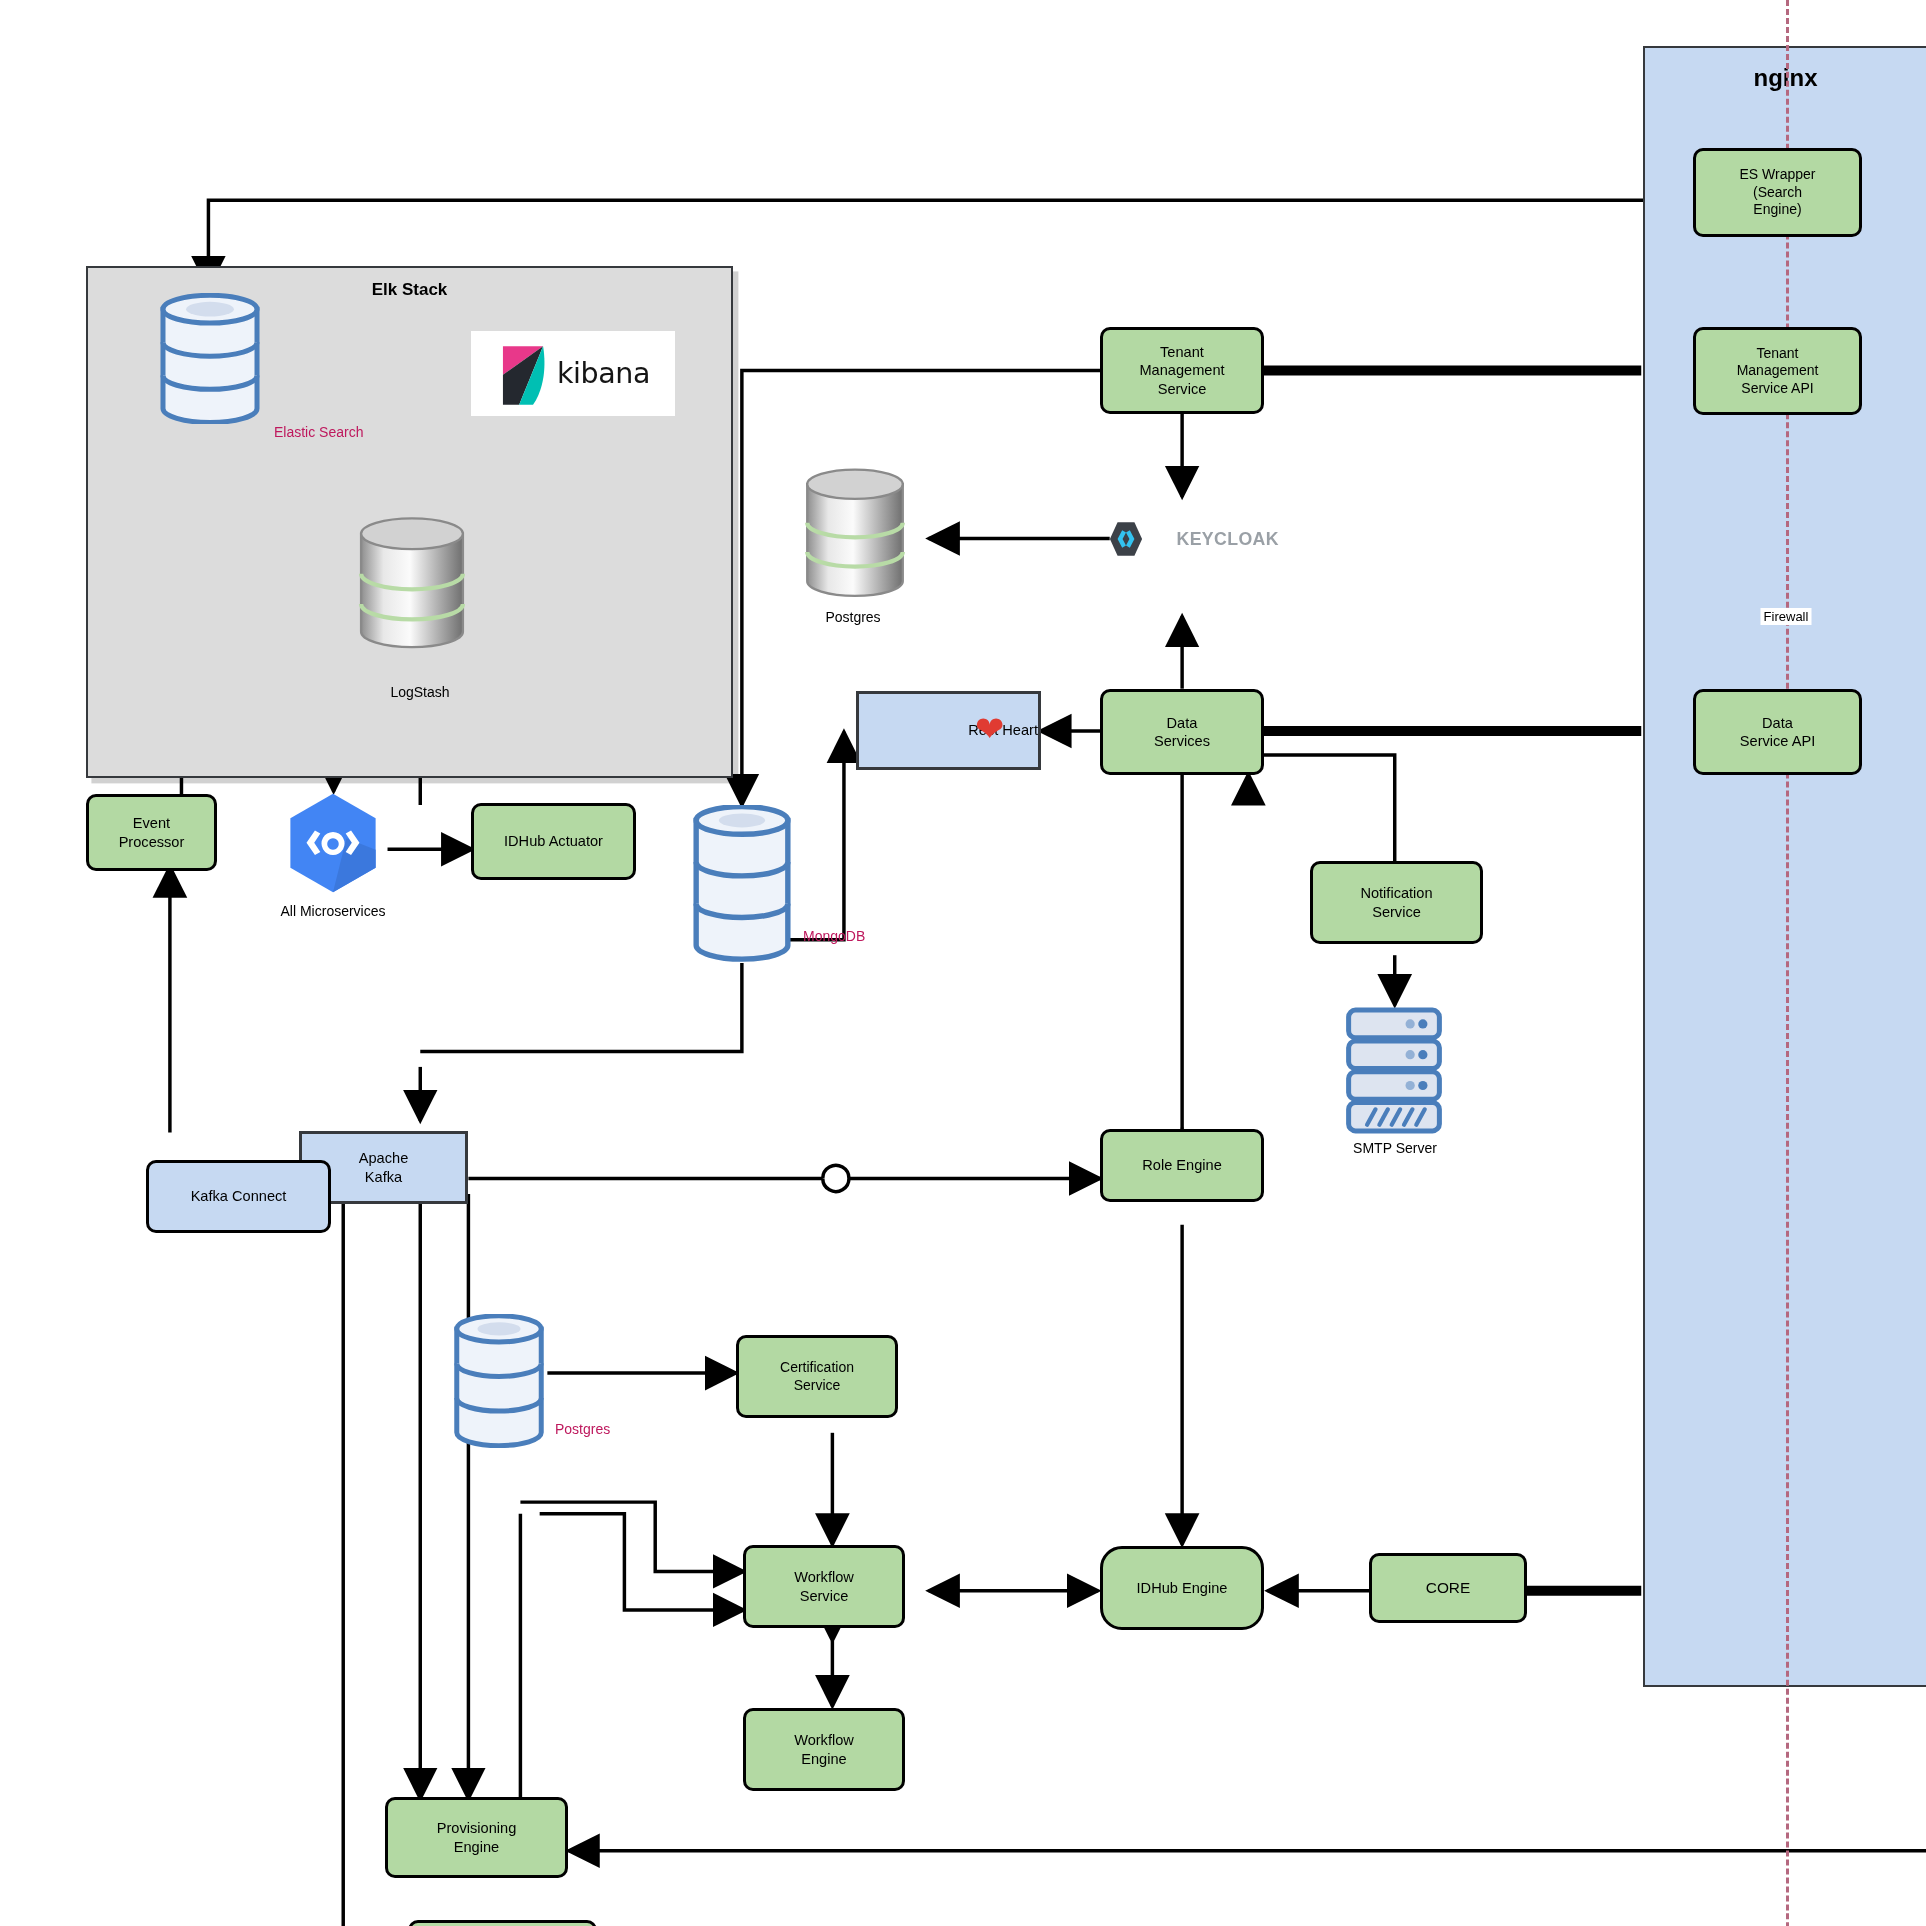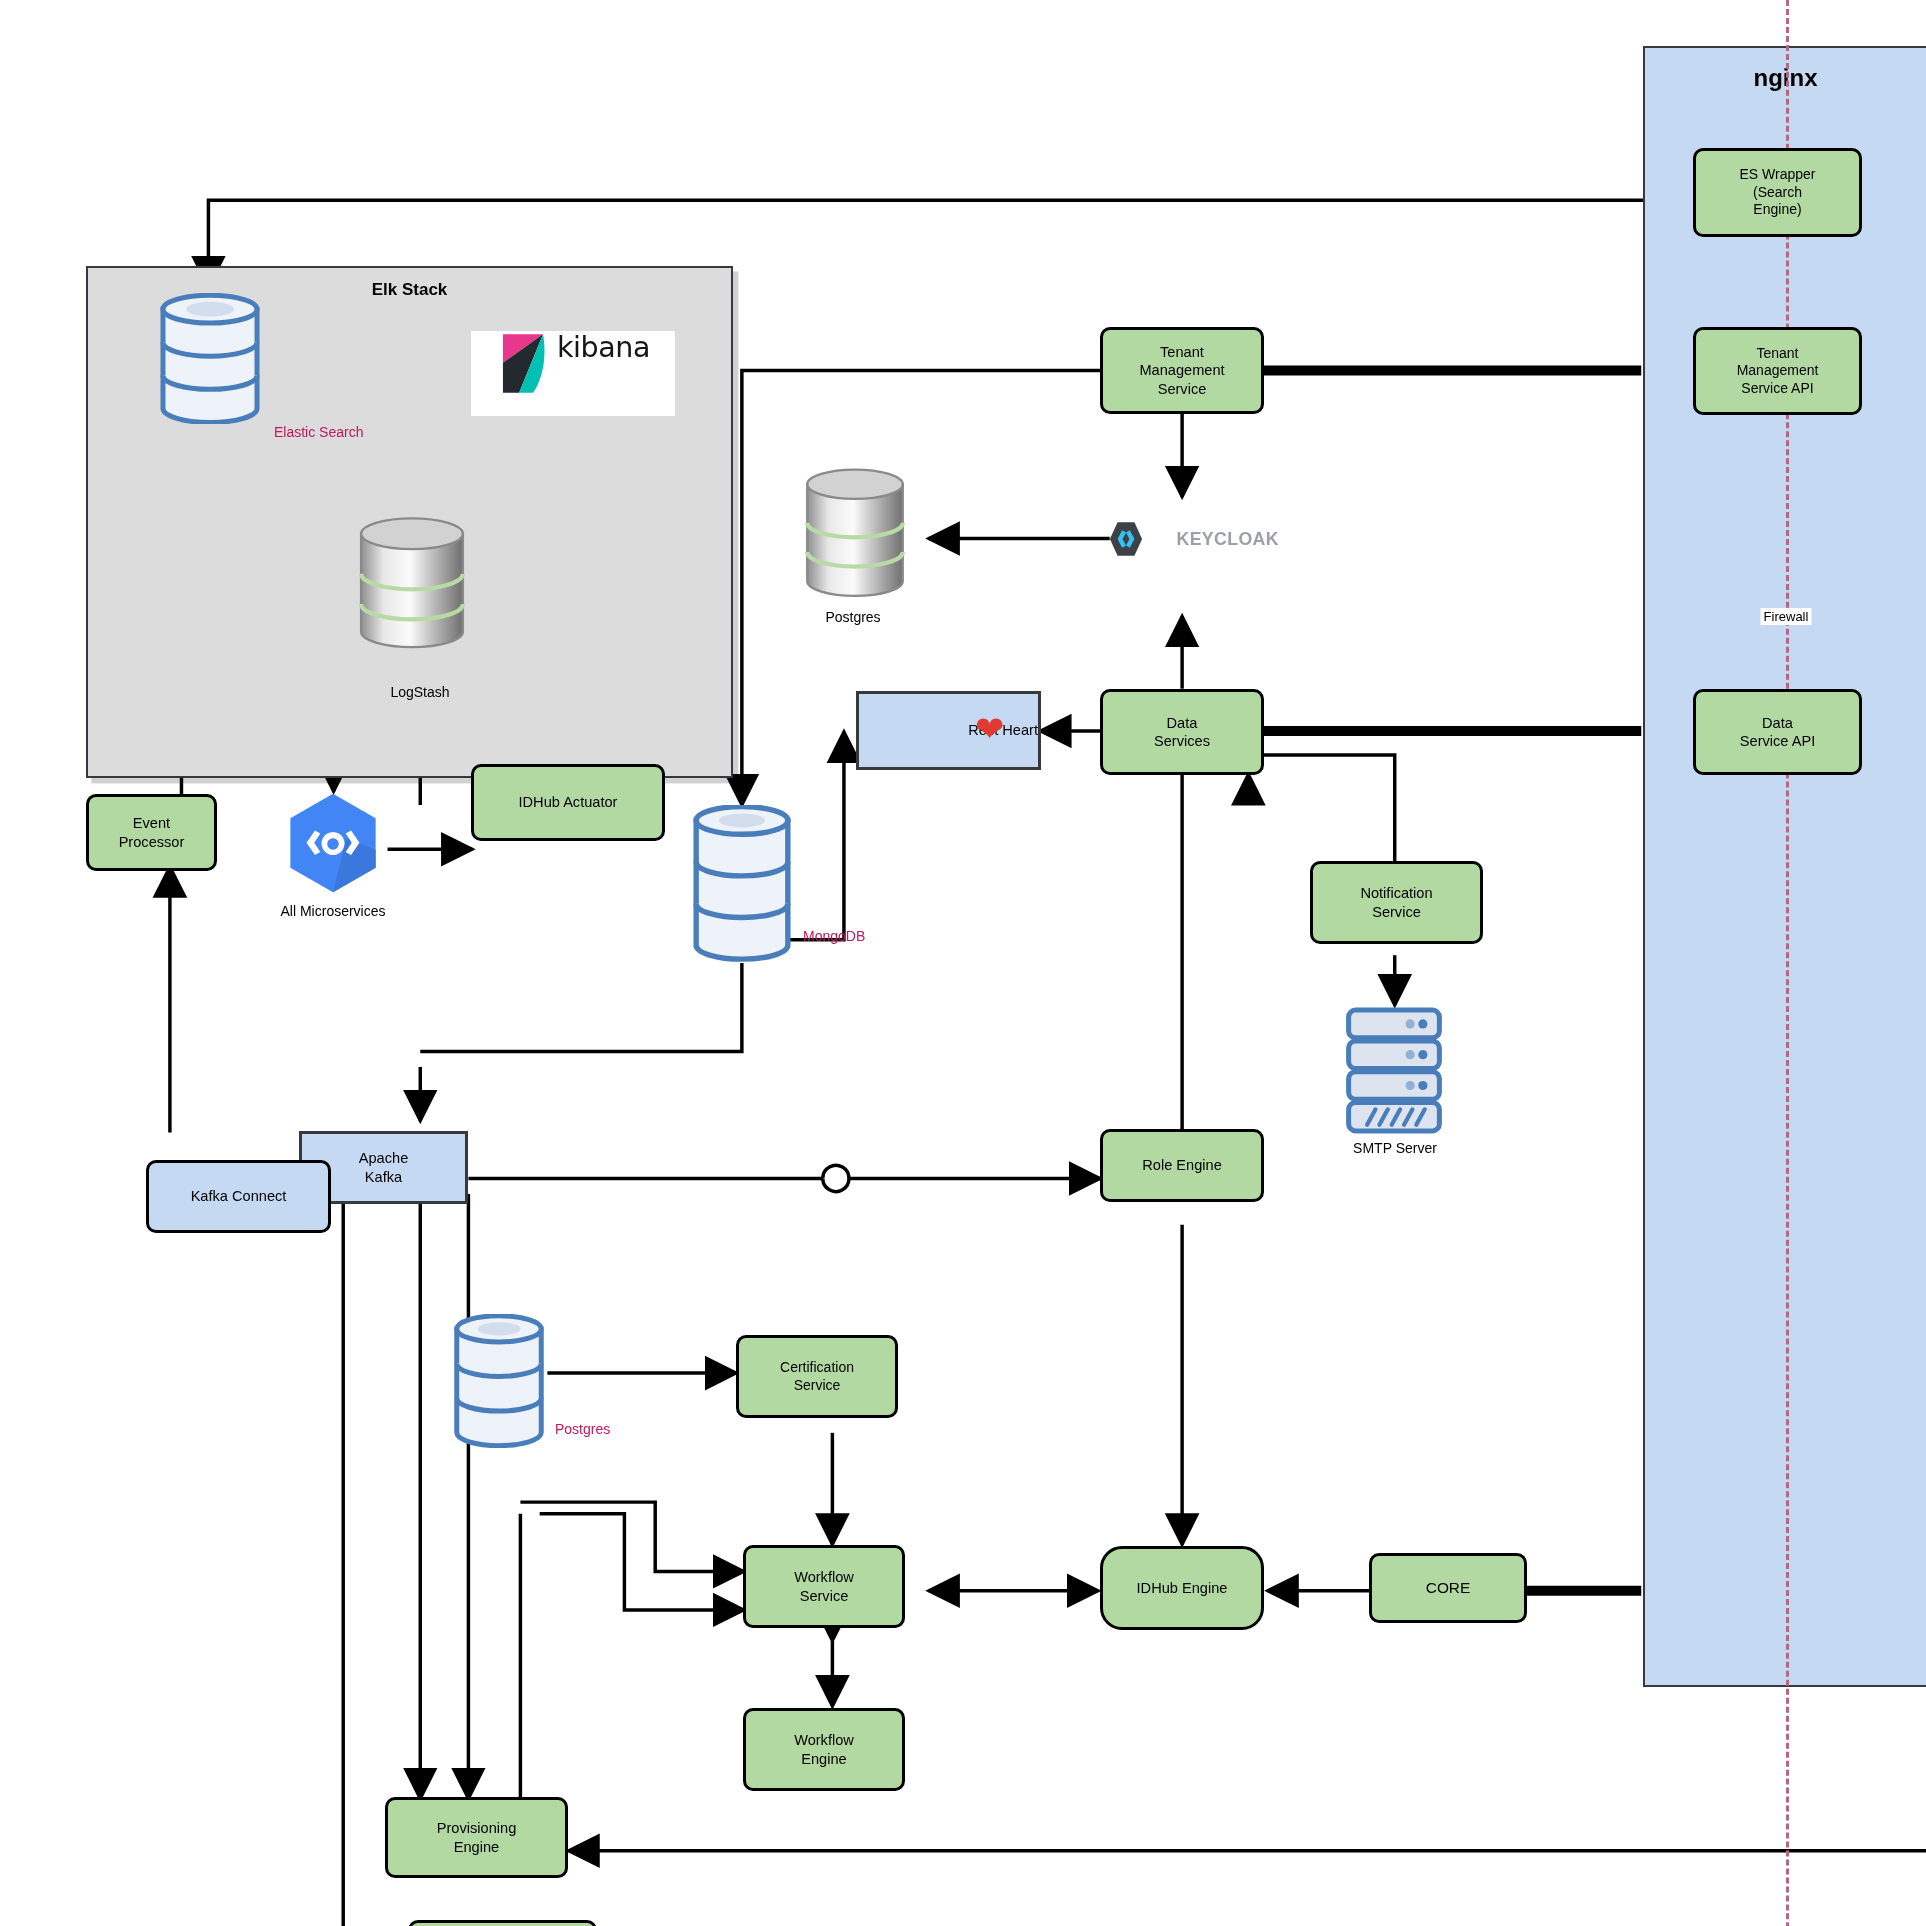--- a/index.html
+++ b/index.html
@@ -34,21 +34,21 @@
                   transform:translateX(-50%);}
 
   
   svg.wires{position:absolute;left:0;top:0;width:2469px;height:2108px;
             pointer-events:none;}
 
   
   .cyl{position:absolute;}
   .rack{position:absolute;}
 
-  .kibana-box{position:absolute;background:#fff;display:flex;align-items:flex-start;
+  .kibana-box{position:absolute;background:#fff;display:flex;align-items:center;
               justify-content:center;}
   .kibana-word{font-size:28.5px;color:#151515;letter-spacing:-0.4px;
                font-family:"DejaVu Sans", sans-serif;}
 
   .keycloak-wrap{position:absolute;display:flex;align-items:center;}
   .keycloak-word{font-size:17.7px;font-weight:bold;color:#9aa0a6;letter-spacing:0.4px;margin-left:32px;}
 
   .heart{position:absolute;color:#e03b32;font-size:35px;line-height:1;}
 </style>
 </head>
@@ -217,21 +217,21 @@
       <path d="M125,261 L236,197 L236,150 L160,120 z" fill="#3b78dd"></path>
       <g fill="#fff">
         <path d="M78,100 L56,132 L78,164 L92,156 L76,132 L92,108 z"></path>
         <path d="M172,100 L194,132 L172,164 L158,156 L174,132 L158,108 z"></path>
         <path d="M125,104 a30,30 0 1,0 0.1,0 z M125,120 a15,15 0 1,1 -0.1,0 z"></path>
       </g>
     </svg>
   </div>
   <div class="label-c" style="left:333px;top:903px;">All Microservices</div>
 
-  <div class="node green" style="left:471px;top:764px;width:194px;height:77px;font-size:14.6px;">IDHub Actuator</div>
+  <div class="node green" style="left:471px;top:803px;width:165px;height:77px;font-size:14.6px;">IDHub Actuator</div>
 
   <div class="cyl" style="left:690px;top:805px;width:104px;height:158px;">
     <svg width="104" height="158" viewBox="0 0 270 410">
       <g fill="#eef3fa" stroke="#4a7ebb" stroke-width="14">
         <path d="M16,40 L16,364 a119,36 0 0,0 238,0 L254,40 z"></path>
         <ellipse cx="135" cy="40" rx="119" ry="36"></ellipse>
         <path d="M16,148 a119,36 0 0,0 238,0"></path>
         <path d="M16,256 a119,36 0 0,0 238,0"></path>
       </g>
       <ellipse cx="135" cy="40" rx="60" ry="18" fill="#d3dded" stroke="none"></ellipse>

